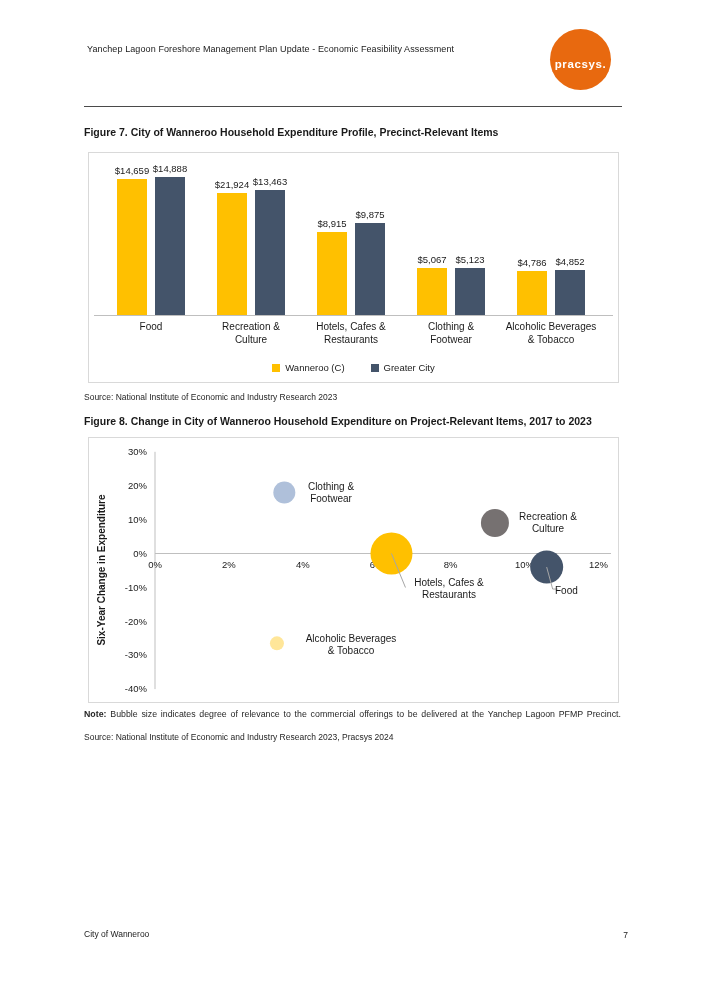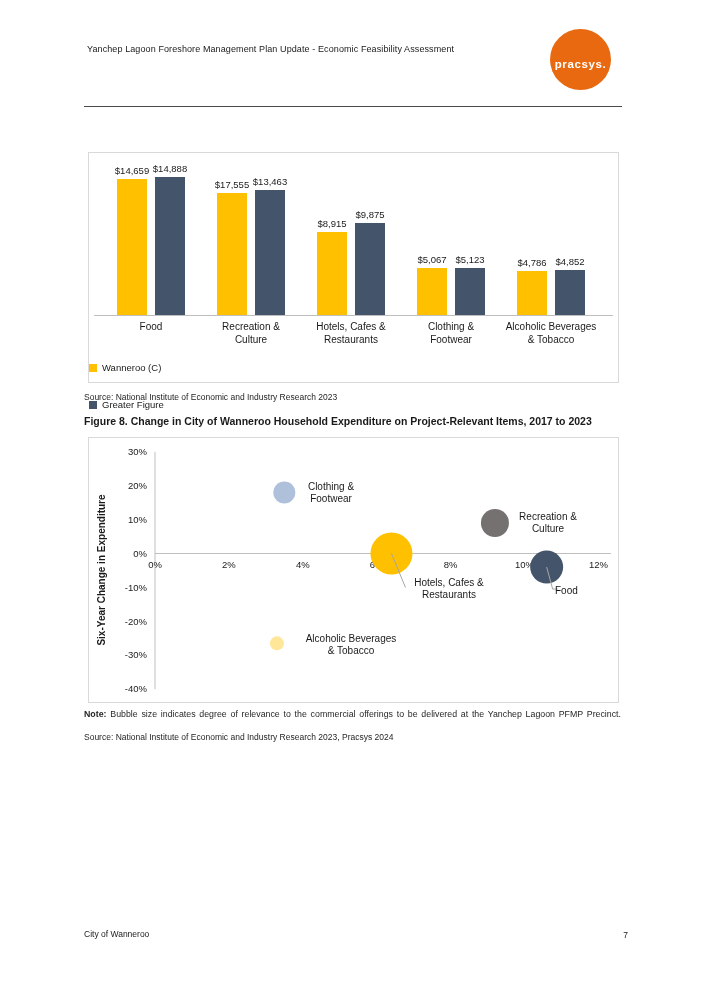--- a/index.html
+++ b/index.html
@@ -18,21 +18,21 @@
 
   .chart-box { position:absolute; left:88px; width:531px; background:#ffffff; border:1px solid #D9D9D9; }
   #fig7-box { top:152px; height:231px; }
   #fig8-box { top:437px; height:266px; }
 
   
   .bar { position:absolute; }
   .bar-label { position:absolute; width:80px; text-align:center; font-size:9.5px; white-space:nowrap; }
   .axis-line { position:absolute; height:1px; background:#BFBFBF; }
   .cat-label { position:absolute; width:104px; text-align:center; font-size:10px; line-height:12.5px; }
-  .legend { position:absolute; left:0; top:209px; width:100%; display:flex; justify-content:center; gap:26px;flex-direction:column; }
+  .legend { position:absolute; left:0; top:209px; width:100%; display:flex; justify-content:center; gap:26px; }
   .legend-item { display:flex; align-items:center; gap:5px; font-size:9.5px; }
   .legend-swatch { width:8px; height:8px; display:inline-block; }
 
   .source-text { position:absolute; left:84px; font-size:8.5px; color:#262626; }
   #fig7-source { top:392px; }
   #fig8-source { top:732px; }
 
   .note-para { position:absolute; left:84px; top:709px; width:537px; font-size:8.8px;
                text-align:justify; text-align-last:justify; color:#262626; }
   .note-para b { font-weight:bold; }
@@ -44,30 +44,31 @@
 <body>
 
 <div class="page">
 
   <div class="header-title">Yanchep Lagoon Foreshore Management Plan Update - Economic Feasibility Assessment</div>
   <div class="logo">
     <span>pracsys.</span>
   </div>
   <div class="header-rule"></div>
 
+  <div class="fig-title" id="fig7-title">Figure 7. City of Wanneroo Household Expenditure Profile, Precinct-Relevant Items</div>
   <div class="chart-box" id="fig7-box">
       <div class="bar" style="left: 28px; top: 26px; width: 30px; height: 136px; background: rgb(255, 192, 0);"></div>
       <div class="bar-label" style="left: 3px; top: 12px;">$14,659</div>
       <div class="bar" style="left: 66px; top: 24px; width: 30px; height: 138px; background: rgb(68, 84, 106);"></div>
       <div class="bar-label" style="left: 41px; top: 10px;">$14,888</div>
       <div class="cat-label" style="left: 10px; top: 168px;">
         <div>Food</div>
       </div>
       <div class="bar" style="left: 128px; top: 40px; width: 30px; height: 122px; background: rgb(255, 192, 0);"></div>
-      <div class="bar-label" style="left: 103px; top: 26px;">$17,555</div>
+      <div class="bar-label" style="left: 103px; top: 26px;">$21,924</div>
       <div class="bar" style="left: 166px; top: 37px; width: 30px; height: 125px; background: rgb(68, 84, 106);"></div>
       <div class="bar-label" style="left: 141px; top: 23px;">$13,463</div>
       <div class="cat-label" style="left: 110px; top: 168px;">
         <div>Recreation &amp;</div>
         <div>Culture</div>
       </div>
       <div class="bar" style="left: 228px; top: 79px; width: 30px; height: 83px; background: rgb(255, 192, 0);"></div>
       <div class="bar-label" style="left: 203px; top: 65px;">$8,915</div>
       <div class="bar" style="left: 266px; top: 70px; width: 30px; height: 92px; background: rgb(68, 84, 106);"></div>
       <div class="bar-label" style="left: 241px; top: 56px;">$9,875</div>
@@ -92,21 +93,21 @@
         <div>&amp; Tobacco</div>
       </div>
       <div class="axis-line" style="left: 5px; top: 162px; width: 519px;"></div>
       <div class="legend">
         <div class="legend-item">
           <div class="legend-swatch" style="background: rgb(255, 192, 0);"></div>
           <span>Wanneroo (C)</span>
         </div>
         <div class="legend-item">
           <div class="legend-swatch" style="background: rgb(68, 84, 106);"></div>
-          <span>Greater Figure</span>
+          <span>Greater City</span>
         </div>
       </div>
     </div>
   <div class="source-text" id="fig7-source">Source: National Institute of Economic and Industry Research 2023</div>
 
   <div class="fig-title" id="fig8-title">Figure 8. Change in City of Wanneroo Household Expenditure on Project-Relevant Items, 2017 to 2023</div>
   <div class="chart-box" id="fig8-box"><svg width="529" height="264" viewBox="0 0 529 264">
         <line x1="66" y1="13.799999999999997" x2="66" y2="251.1" stroke="#BFBFBF" stroke-width="1"></line>
         <line x1="66" y1="115.5" x2="522" y2="115.5" stroke="#BFBFBF" stroke-width="1"></line>
         <text x="58" y="16.999999999999996" text-anchor="end" font-size="9.5" fill="#1a1a1a">30%</text>

